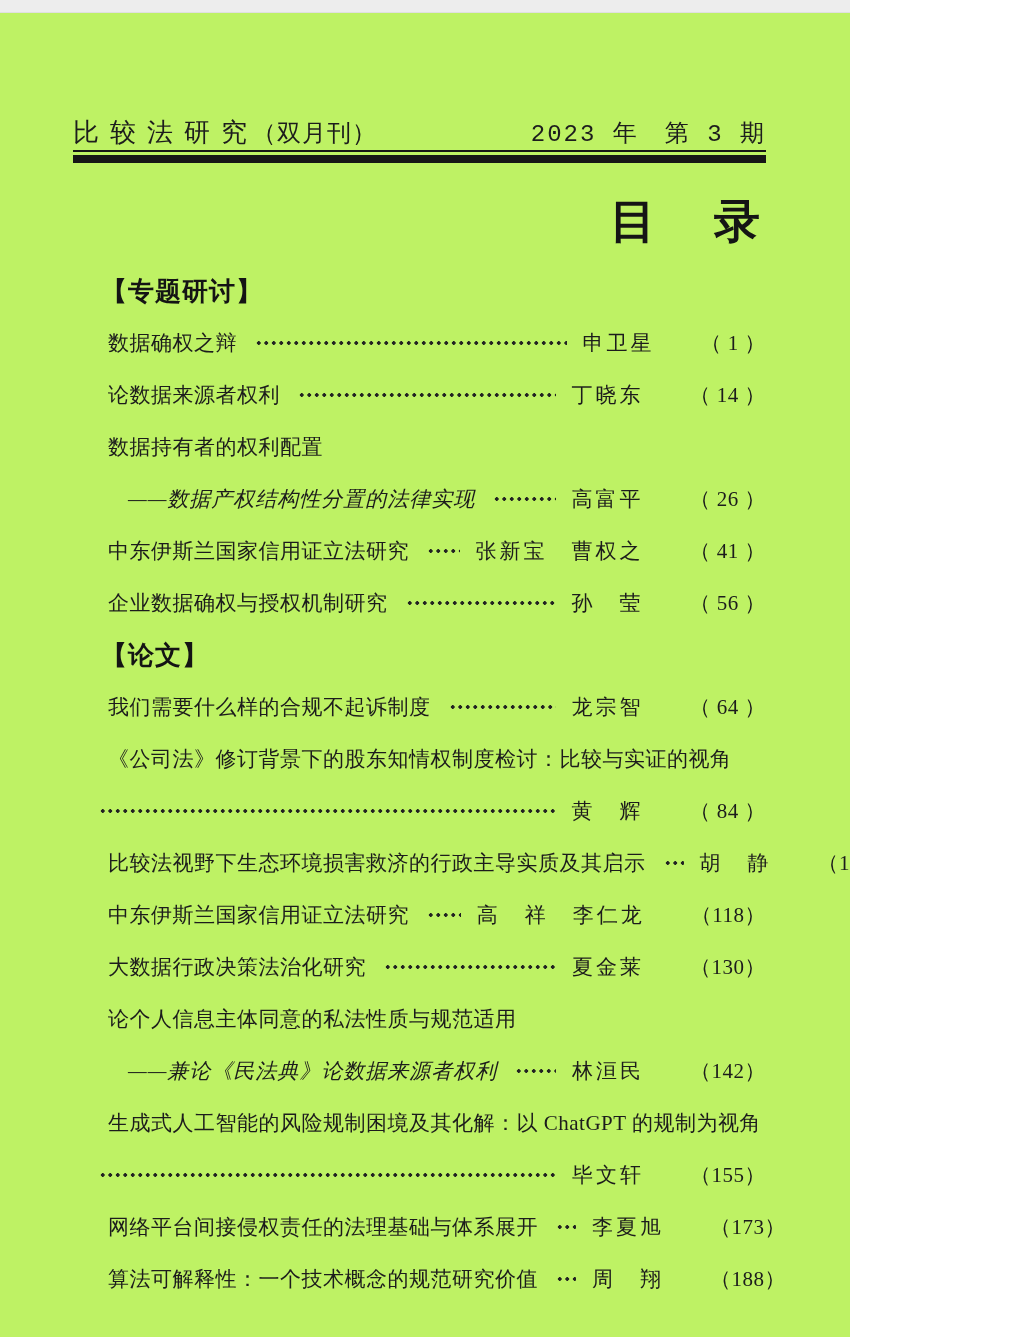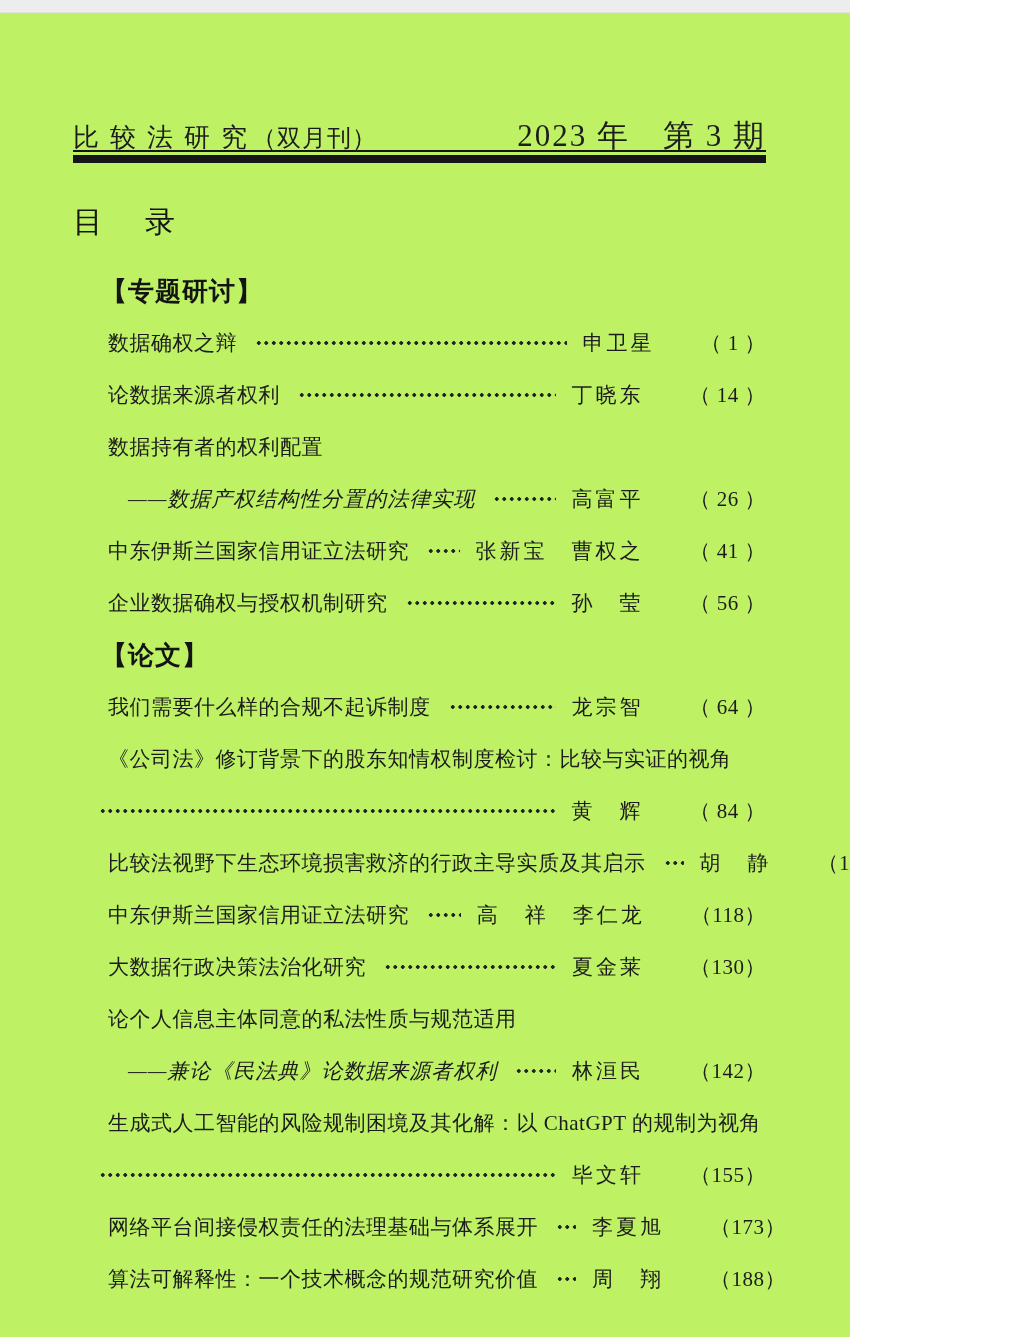--- a/index.html
+++ b/index.html
@@ -38,39 +38,40 @@
     font-size: 26px;
     letter-spacing: 11px;
     color: #1d1d1d;
   }
   .journal-qualifier {
     font-size: 24px;
     letter-spacing: 1px;
     margin-left: -6px;
   }
   .issue-label {
-    font-size: 31px;
+    font-size: 24px;
     letter-spacing: 2px;
     color: #1d1d1d;
+    font-family: Liberation Mono, monospace;
   }
   .rule-thin {
     margin-top: 3px;
     border-top: 2px solid #161616;
   }
   .rule-thick {
     margin-top: 3px;
     height: 8px;
     background: #161616;
   }
   
   .toc-title {
     margin-top: 36px;
-    text-align: left;
-    font-size: 30px;
-    font-weight: normal;
+    text-align: right;
+    font-size: 46px;
+    font-weight: bold;
     letter-spacing: 6px;
     color: #151515;
     height: 46px;
     line-height: 46px;
   }
   
   .rows {
     margin-top: 20px;
   }
   .row {

